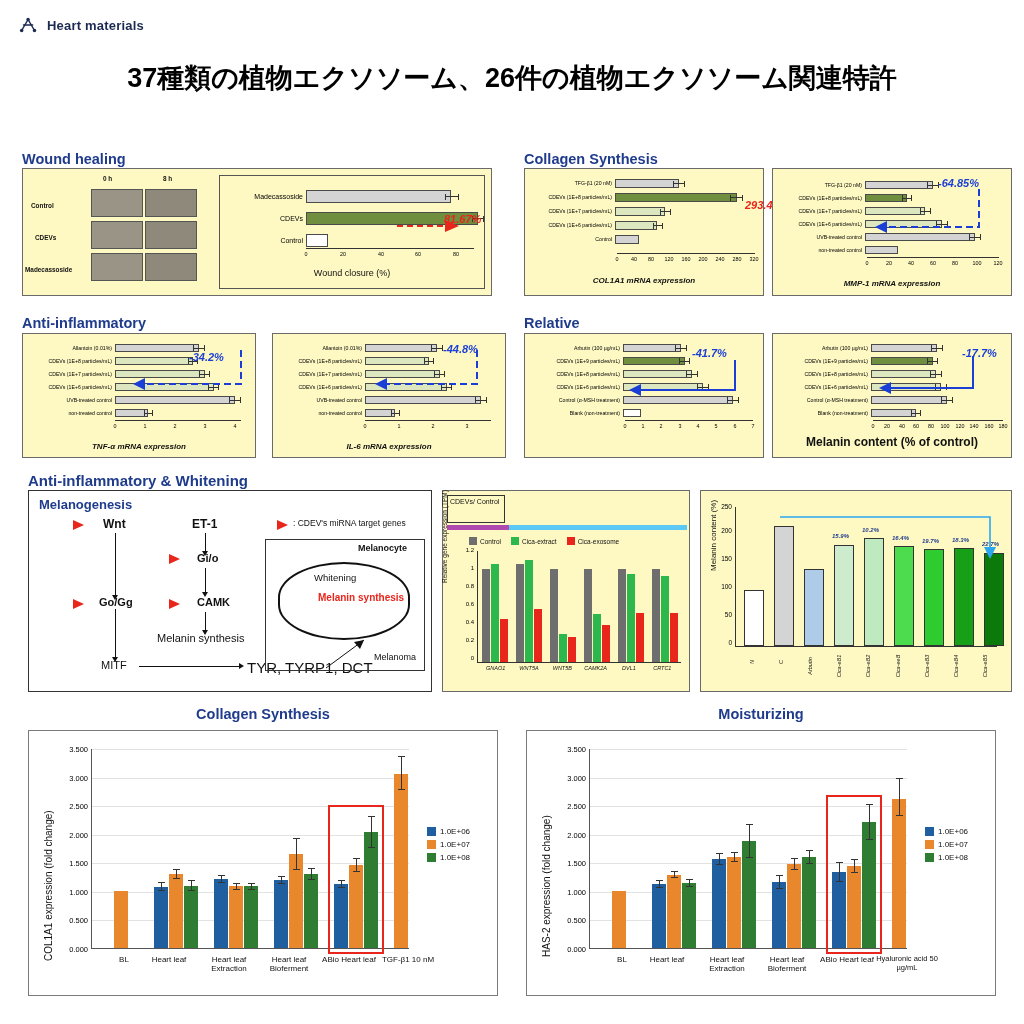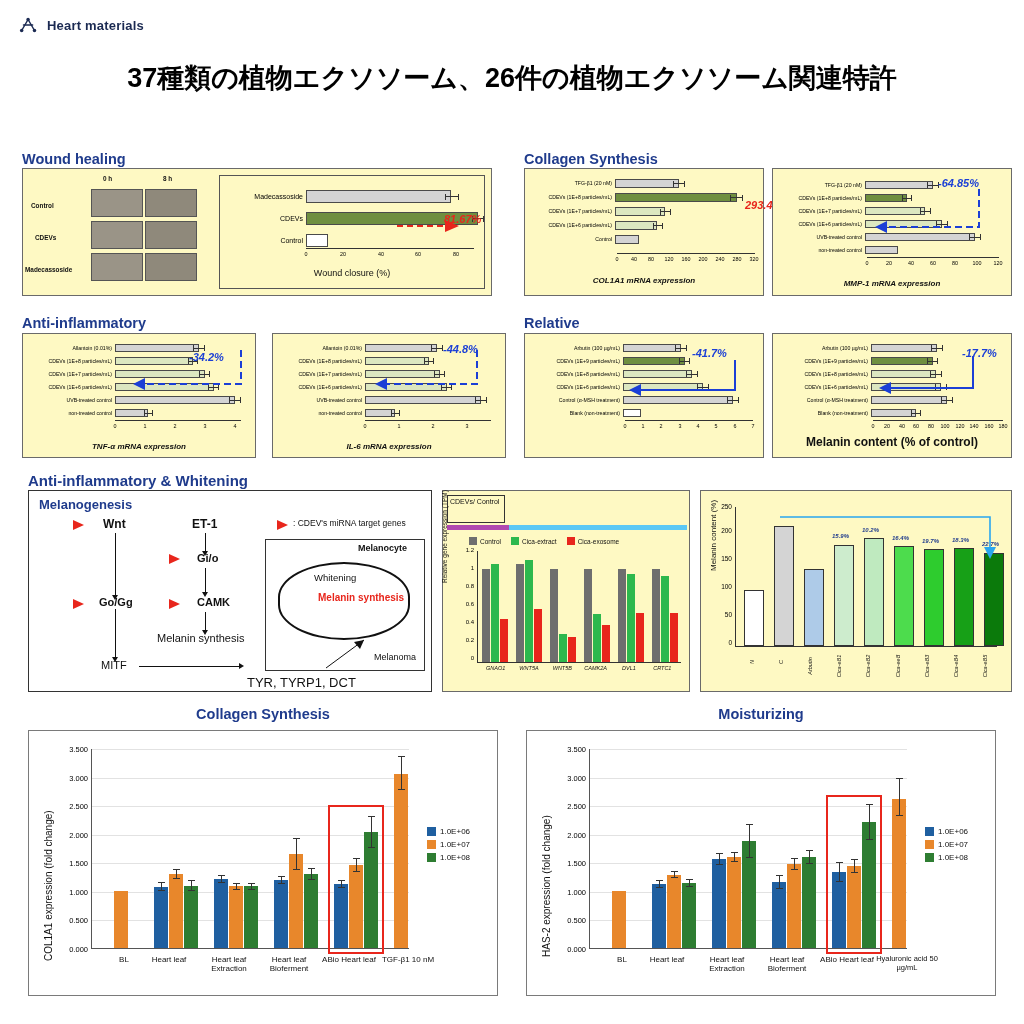--- a/index.html
+++ b/index.html
@@ -527,21 +527,21 @@
   <div class="mg-text mg-bold" style="left:70px; top:105px; font-size:11px;">Go/Gg</div>
   <div class="redarrow" style="left:140px; top:108px;"></div>
   <div class="mg-text mg-bold" style="left:168px; top:105px; font-size:11px;">CAMK</div>
 
   <div class="vline arrowdown" style="left:176px; top:121px; height:18px;"></div>
   <div class="mg-text" style="left:128px; top:141px; font-size:11px;">Melanin synthesis</div>
   <div class="vline arrowdown" style="left:86px; top:118px; height:48px;"></div>
 
   <div class="mg-text" style="left:72px; top:168px; font-size:11px;">MITF</div>
   <div class="hline arrowright" style="left:110px; top:175px; width:100px;"></div>
-  <div class="mg-text" style="left:218px; top:168px; font-size:13px;margin-top:16px;">TYR, TYRP1, DCT</div>
+  <div class="mg-text" style="left:218px; top:168px; font-size:15px;">TYR, TYRP1, DCT</div>
 
   <div style="position:absolute; left:236px; top:48px; width:160px; height:132px; border:1px solid #333;">
     <div class="mg-text mg-bold" style="left:92px; top:3px; font-size:9px;">Melanocyte</div>
     <div style="position:absolute; left:12px; top:22px; width:132px; height:78px; border:2px solid #111; border-radius:50%/45%;">
       <div class="mg-text" style="left:34px; top:8px; font-size:9.5px;">Whitening</div>
       <div class="mg-text mg-bold" style="left:38px; top:28px; font-size:10px; color:#e8261c; text-align:center; line-height:1.15;">Melanin synthesis</div>
     </div>
     <div class="mg-text" style="left:108px; top:112px; font-size:9px;">Melanoma</div>
     <svg style="position:absolute; left:58px; top:96px;" width="46" height="34">
       <line x1="2" y1="32" x2="40" y2="4" stroke="#111" stroke-width="1"></line>

